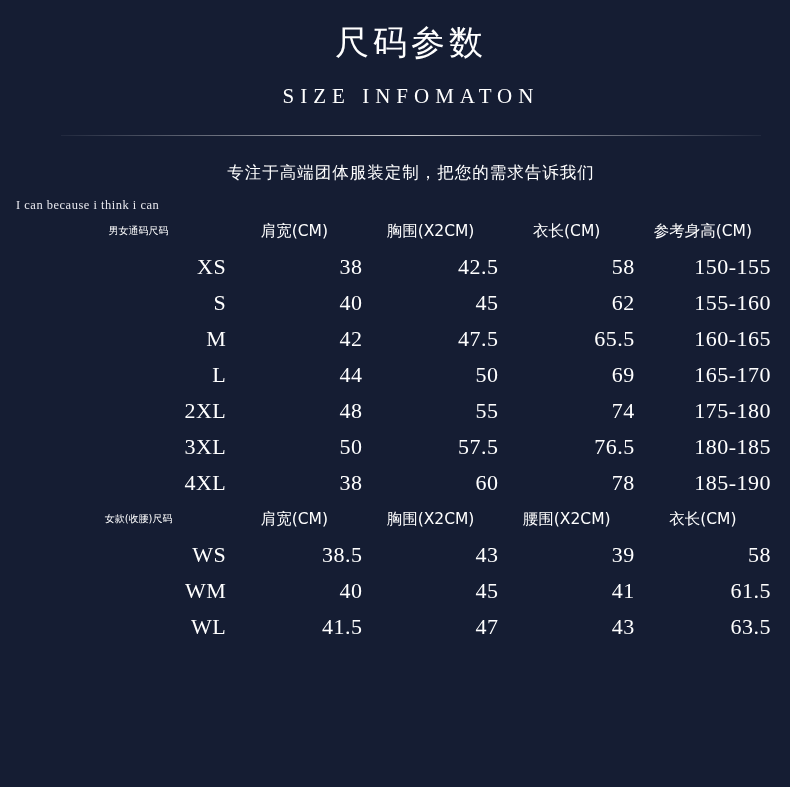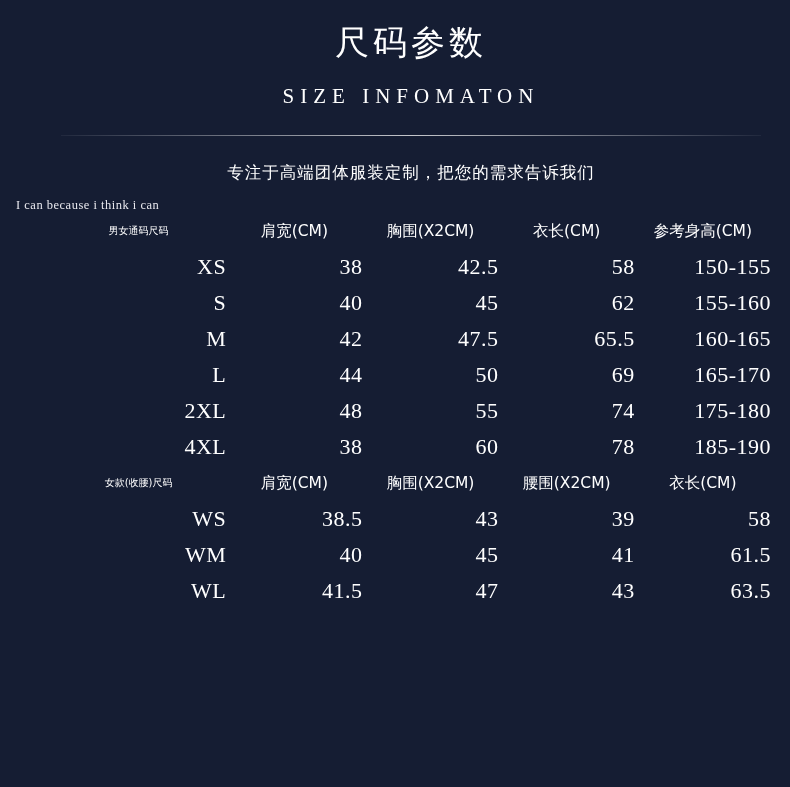--- a/index.html
+++ b/index.html
@@ -160,20 +160,27 @@
         <td>165-170</td>
       </tr>
       <tr>
         <td class="size-name">2XL</td>
         <td>48</td>
         <td>55</td>
         <td>74</td>
         <td>175-180</td>
       </tr>
       <tr>
+        <td class="size-name">3XL</td>
+        <td>50</td>
+        <td>57.5</td>
+        <td>76.5</td>
+        <td>180-185</td>
+      </tr>
+      <tr>
         <td class="size-name">4XL</td>
         <td>38</td>
         <td>60</td>
         <td>78</td>
         <td>185-190</td>
       </tr>
     </tbody>
   </table>
 
   <table class="size-table table-block-2">

